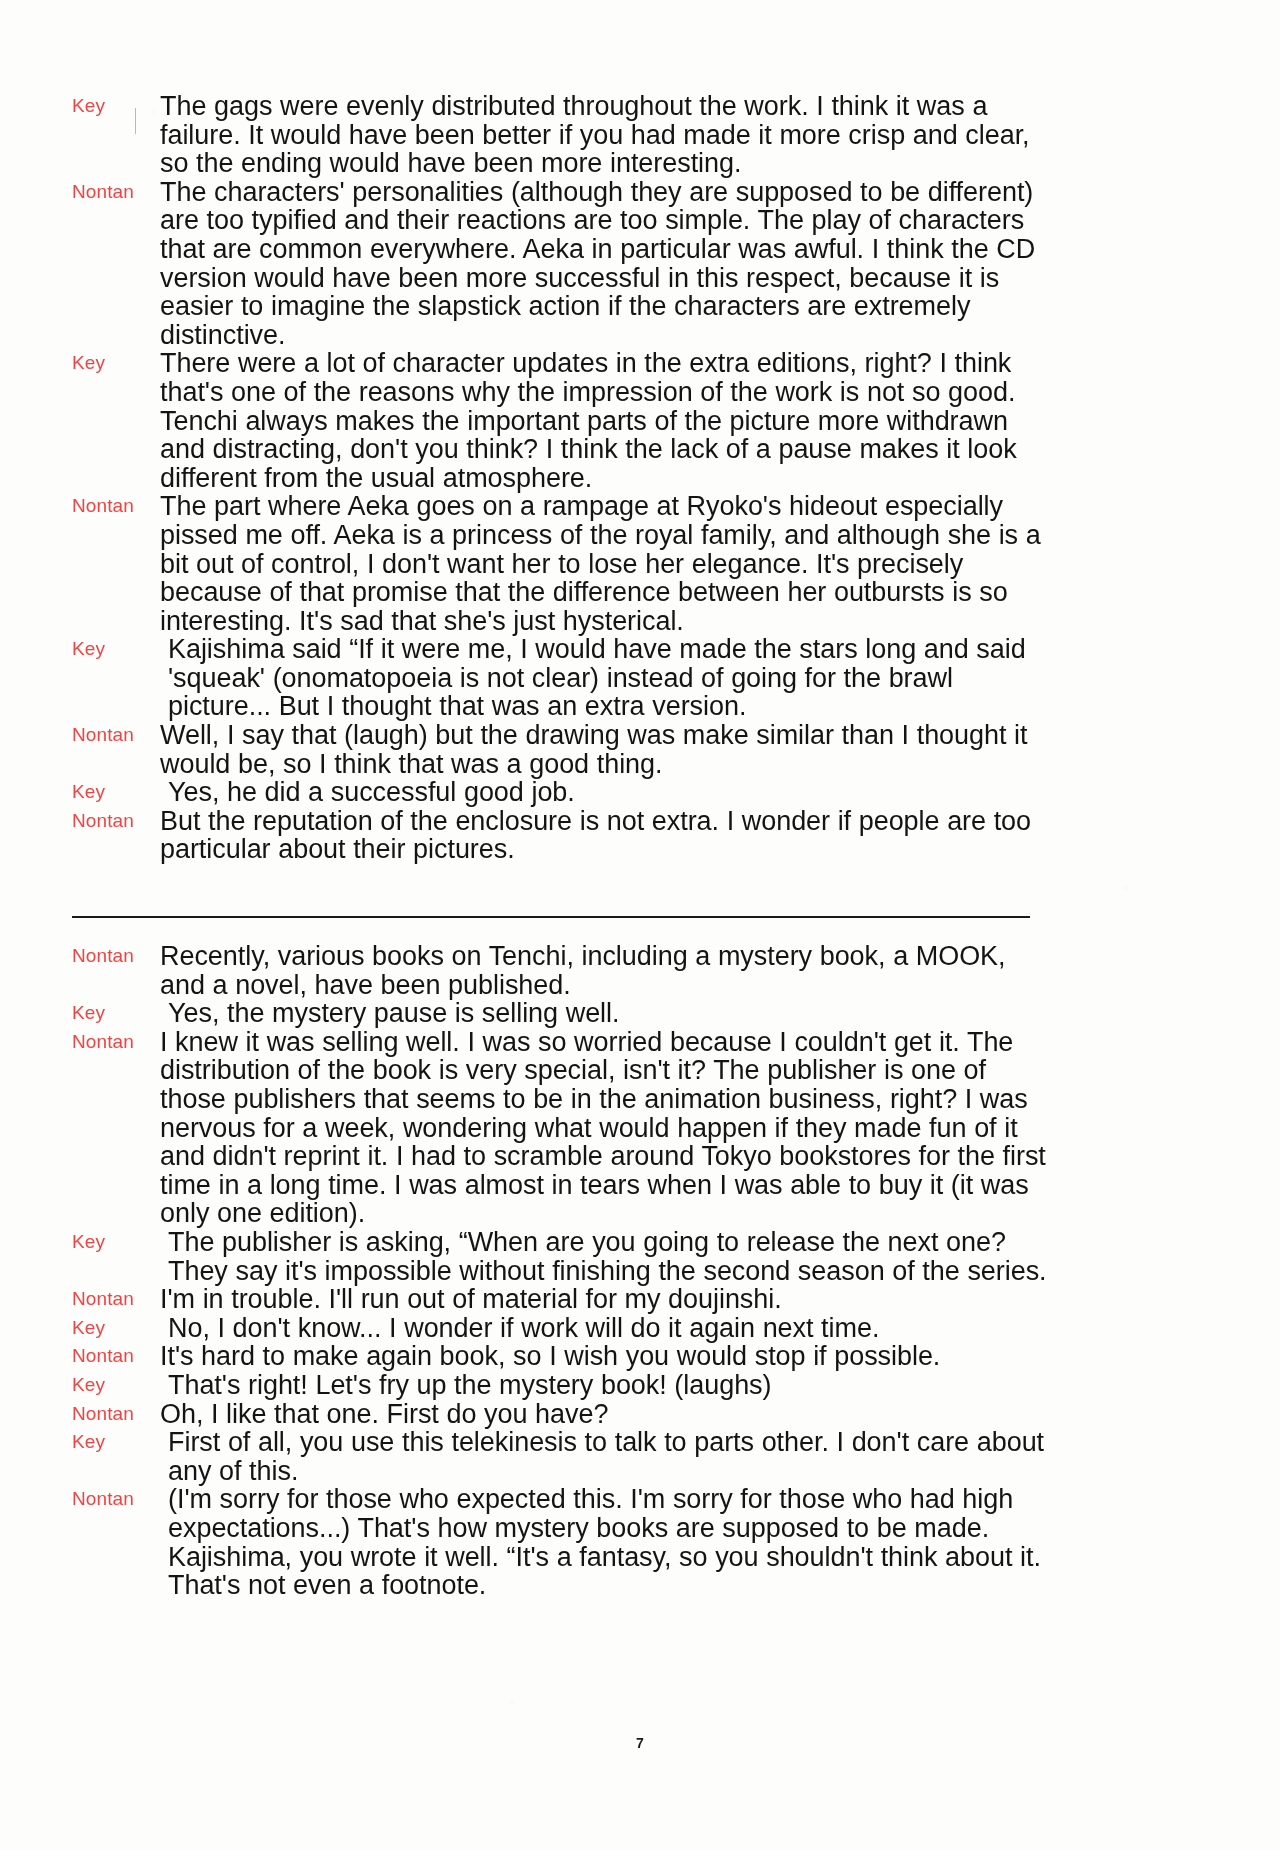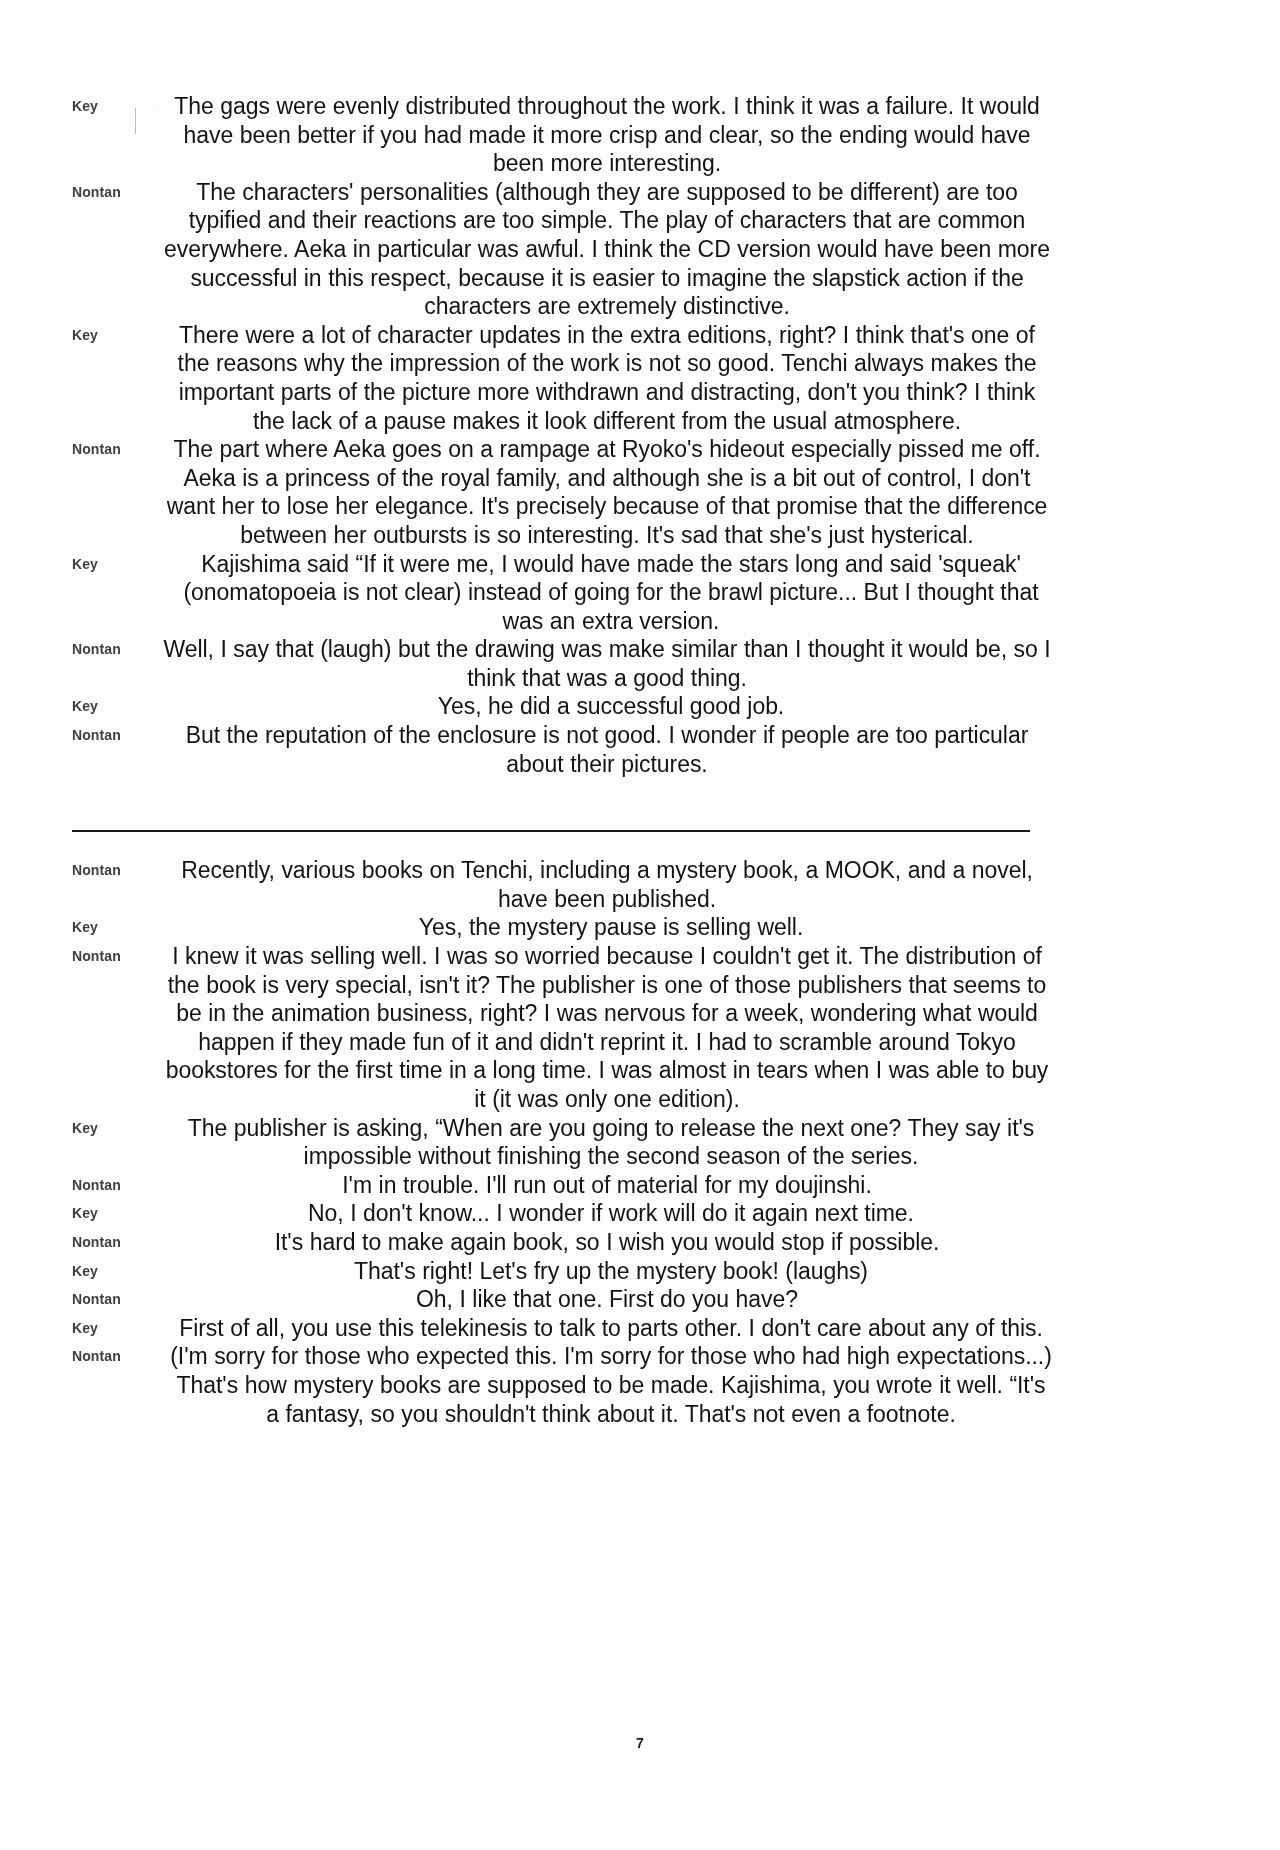--- a/index.html
+++ b/index.html
@@ -35,34 +35,33 @@
     margin: 0;
   }
   .turn {
     display: flex;
     align-items: flex-start;
     margin: 0;
   }
   .speaker {
     flex: 0 0 88px;
     width: 88px;
-    font-size: 14px;
+    font-size: 19px;
     line-height: 28.6px;
     letter-spacing: 0.1px;
     white-space: nowrap;
-    color: #404040;
-    font-weight: bold;
+    color: #ef4444;
   }
   .utterance {
     flex: 1 1 auto;
-    font-size: 23px;
+    font-size: 27px;
     line-height: 28.6px;
     color: #141414;
     letter-spacing: -0.05px;
-    text-align: center;
+    text-align: left;
     word-spacing: 0.2px;
   }
   .utterance.indented {
     padding-left: 8px;
   }
   .divider {
     width: 958px;
     height: 0;
     border-top: 2px solid #1a1a1a;
     margin: 28px 0 0 0;
@@ -123,21 +122,21 @@
           <div class="turn">
             <div class="speaker">Nontan</div>
             <div class="utterance">Well, I say that (laugh) but the drawing was make similar than I thought it would be, so I think that was a good thing.</div>
           </div>
           <div class="turn">
             <div class="speaker">Key</div>
             <div class="utterance indented">Yes, he did a successful good job.</div>
           </div>
           <div class="turn">
             <div class="speaker">Nontan</div>
-            <div class="utterance">But the reputation of the enclosure is not good. I wonder if people are too particular about their pictures.</div>
+            <div class="utterance">But the reputation of the enclosure is not extra. I wonder if people are too particular about their pictures.</div>
           </div>
         </div>
         <div class="block-gap"></div>
         <div class="divider"></div>
         <div class="block-gap"></div>
         <div class="dialogue-block">
           <div class="turn">
             <div class="speaker">Nontan</div>
             <div class="utterance">Recently, various books on Tenchi, including a mystery book, a MOOK, and a novel, have been published.</div>
           </div>

